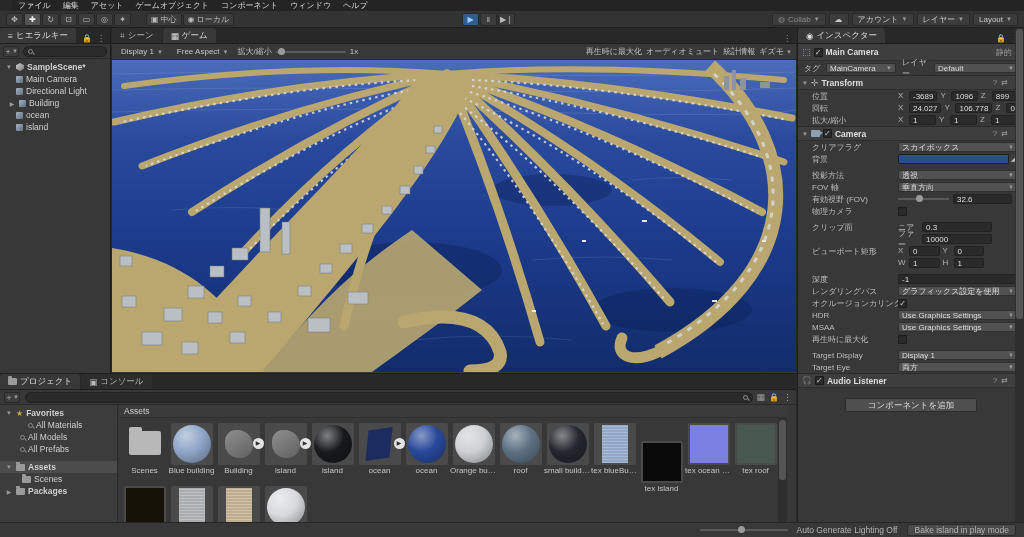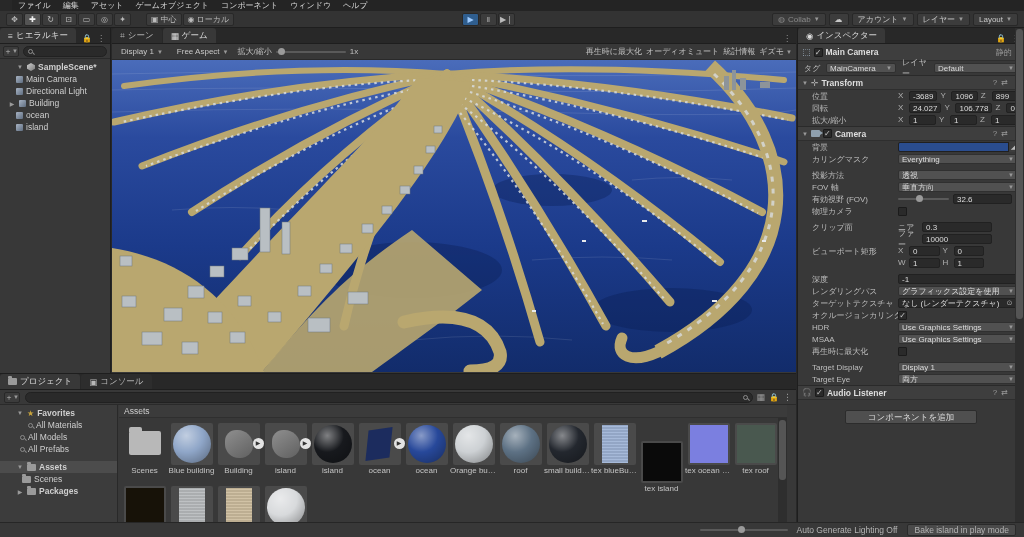--- a/index.html
+++ b/index.html
@@ -35,21 +35,21 @@
   .tab.active { background:#383838; color:#dedede; }
   .panel-icons { margin-left:auto; display:flex; gap:5px; padding-right:5px; color:#9a9a9a; font-size:8px; }
 
   
   #hierarchy { left:0; top:28px; width:111px; height:345px; background:#383838; border-right:1px solid #1e1e1e; }
   #hierarchy .toolrow { height:15px; background:#383838; border-bottom:1px solid #2a2a2a; display:flex; align-items:center; padding:0 3px; gap:3px; }
   .search { flex:1; height:11px; background:#2a2a2a; border:1px solid #212121; border-radius:6px; display:flex; align-items:center; padding:0 4px; gap:3px; }
   .mag { width:5px; height:5px; border:1px solid #8a8a8a; border-radius:50%; position:relative; flex:none; }
   .mag::after { content:""; position:absolute; width:3px; height:1px; background:#8a8a8a; transform:rotate(45deg); right:-3px; bottom:-1px; }
   .tree { padding-top:2px; font-size:8.5px; }
-  .trow { height:12px; display:flex; align-items:center; gap:3px; padding-left:16px; color:#cfcfcf; }
+  .trow { height:12px; display:flex; align-items:center; gap:3px; padding-left:5px; color:#cfcfcf; }
   .trow .fold { width:8px; font-size:6px; color:#999; text-align:center; flex:none; }
   .go-ico { width:7px; height:7px; background:linear-gradient(135deg,#9aa7b8,#5c6susan8794); background:linear-gradient(135deg,#a8b4c4,#5f6d80); border-radius:1px; flex:none; }
   .scene-ico { width:8px; height:8px; background:linear-gradient(135deg,#cfcfcf,#7a7a7a); clip-path:polygon(50% 0,100% 28%,100% 72%,50% 100%,0 72%,0 28%); flex:none; }
 
   
   #gamepanel { left:112px; top:28px; width:684px; height:345px; background:#383838; }
   #gamebar { height:16px; background:#383838; border-bottom:1px solid #2a2a2a; display:flex; align-items:center; padding:0 4px; gap:4px; font-size:8px; color:#c0c0c0; }
   #gamebar .spacer { flex:1; }
   .slider { width:70px; height:2px; background:#5a5a5a; border-radius:1px; position:relative; }
   .slider .knob { position:absolute; top:-3px; width:7px; height:7px; border-radius:50%; background:#9a9a9a; }
@@ -630,30 +630,30 @@
       <span class="cam-ico"></span>
       <span class="chk">✓</span>
       <b>Camera</b>
       <div class="hicons">
           <span>?</span>
           <span>⇄</span>
           <span>⋮</span>
         </div>
     </div>
     <div class="irow">
+        <span class="lbl">クリアフラグ</span>
+      <div class="fld">
+          <span>スカイボックス</span>
+          <span class="caret">▼</span>
+        </div>
+      </div>
+    <div class="irow">
         <span class="lbl">背景</span>
       <div class="colorfld" style="--c: #2a4d8f;">
           <span class="picker">◢</span>
-        </div>
-      </div>
-    <div class="irow">
-        <span class="lbl">カリングマスク</span>
-      <div class="fld">
-          <span>Everything</span>
-          <span class="caret">▼</span>
         </div>
       </div>
     <div class="gap4"></div>
     <div class="irow">
         <span class="lbl">投影方法</span>
       <div class="fld">
           <span>透視</span>
           <span class="caret">▼</span>
         </div>
       </div>
@@ -709,27 +709,20 @@
     <div class="gap4"></div>
     <div class="irow">
         <span class="lbl">深度</span>
       <div class="fld inp">-1</div>
       </div>
     <div class="irow">
         <span class="lbl">レンダリングパス</span>
       <div class="fld">
           <span>グラフィックス設定を使用</span>
           <span class="caret">▼</span>
-        </div>
-      </div>
-    <div class="irow">
-        <span class="lbl">ターゲットテクスチャ</span>
-      <div class="fld inp">
-          <span>なし (レンダーテクスチャ)</span>
-          <span class="objpick">⊙</span>
         </div>
       </div>
     <div class="irow">
         <span class="lbl">オクルージョンカリング</span>
       <span class="chk">✓</span>
       </div>
     <div class="irow">
         <span class="lbl">HDR</span>
       <div class="fld">
           <span>Use Graphics Settings</span>

